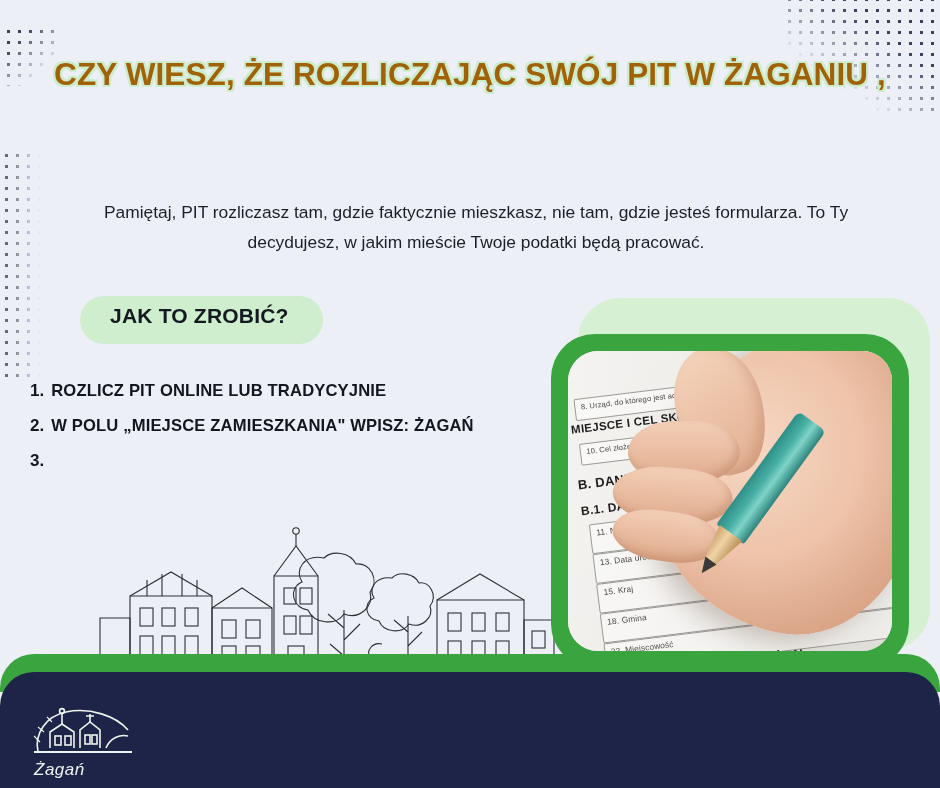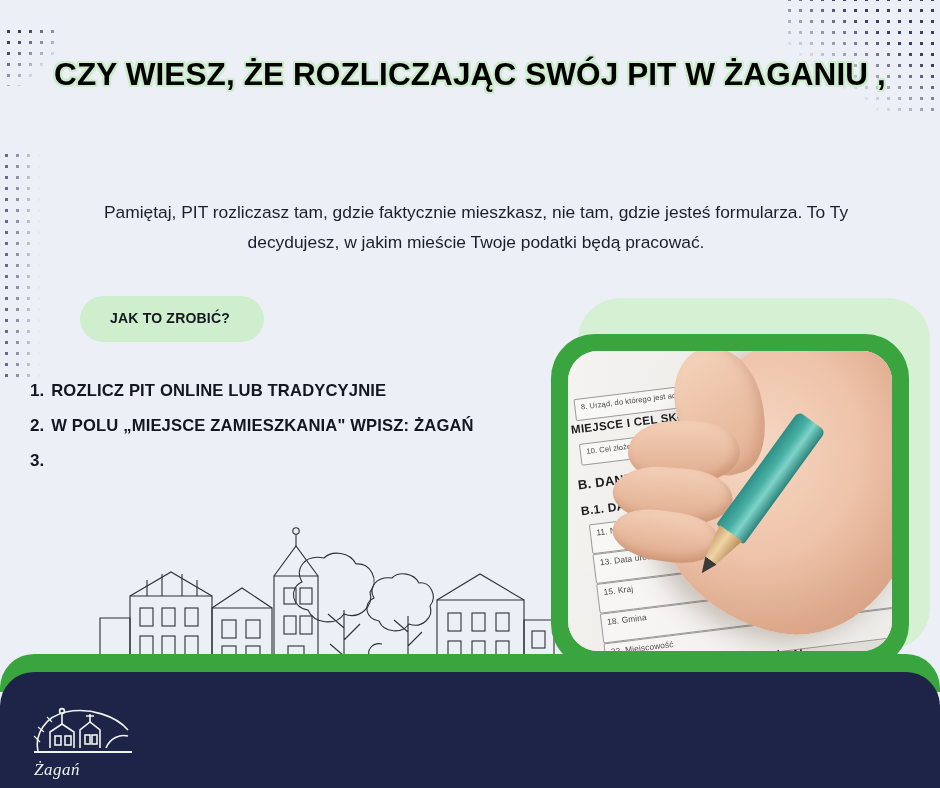--- a/index.html
+++ b/index.html
@@ -50,21 +50,21 @@
             mask-image: linear-gradient(90deg, #000 10%, transparent 85%);
   }
 
   
   .headline {
     position: absolute;
     top: 54px;
     left: 0; right: 0;
     text-align: center;
     padding: 0 22px;
-    color: #000000;
+    color: #a16207;
     font-weight: 800;
     font-size: 31.5px;
     line-height: 1.32;
     letter-spacing: .1px;
     text-transform: uppercase;
     text-shadow:
       -2px 0 0 #cdeccd, 2px 0 0 #cdeccd, 0 -2px 0 #cdeccd, 0 2px 0 #cdeccd,
       -2px -2px 0 #cdeccd, 2px -2px 0 #cdeccd, -2px 2px 0 #cdeccd, 2px 2px 0 #cdeccd;
   }
   .headline .line { display: block; white-space: nowrap; }
@@ -83,22 +83,22 @@
     font-weight: 400;
   }
 
   
   .pill {
     position: absolute;
     top: 296px;
     left: 80px;
     background: #ceeece;
     border-radius: 30px;
-    padding: 14px 34px 16px 30px;
-    font-size: 14px;
+    padding: 8px 34px 16px 30px;
+    font-size: 21px;
     font-weight: 800;
     color: #14181f;
     letter-spacing: .2px;
     text-transform: uppercase;
   }
 
   
   .steps {
     position: absolute;
     top: 381px;
@@ -295,21 +295,21 @@
     width: 120px;
     height: 84px;
   }
   .logo-text {
     position: absolute;
     left: 34px;
     bottom: 8px;
     color: #eef4ee;
     font-size: 17px;
     font-style: italic;
-    font-family: Liberation Serif, serif;
+    font-family: Liberation Sans, sans-serif;
     letter-spacing: .5px;
   }
 </style>
 </head>
 <body>
 
 <div class="poster">
 
   <div class="dots dots-tr"></div>
   <div class="dots dots-tl"></div>

